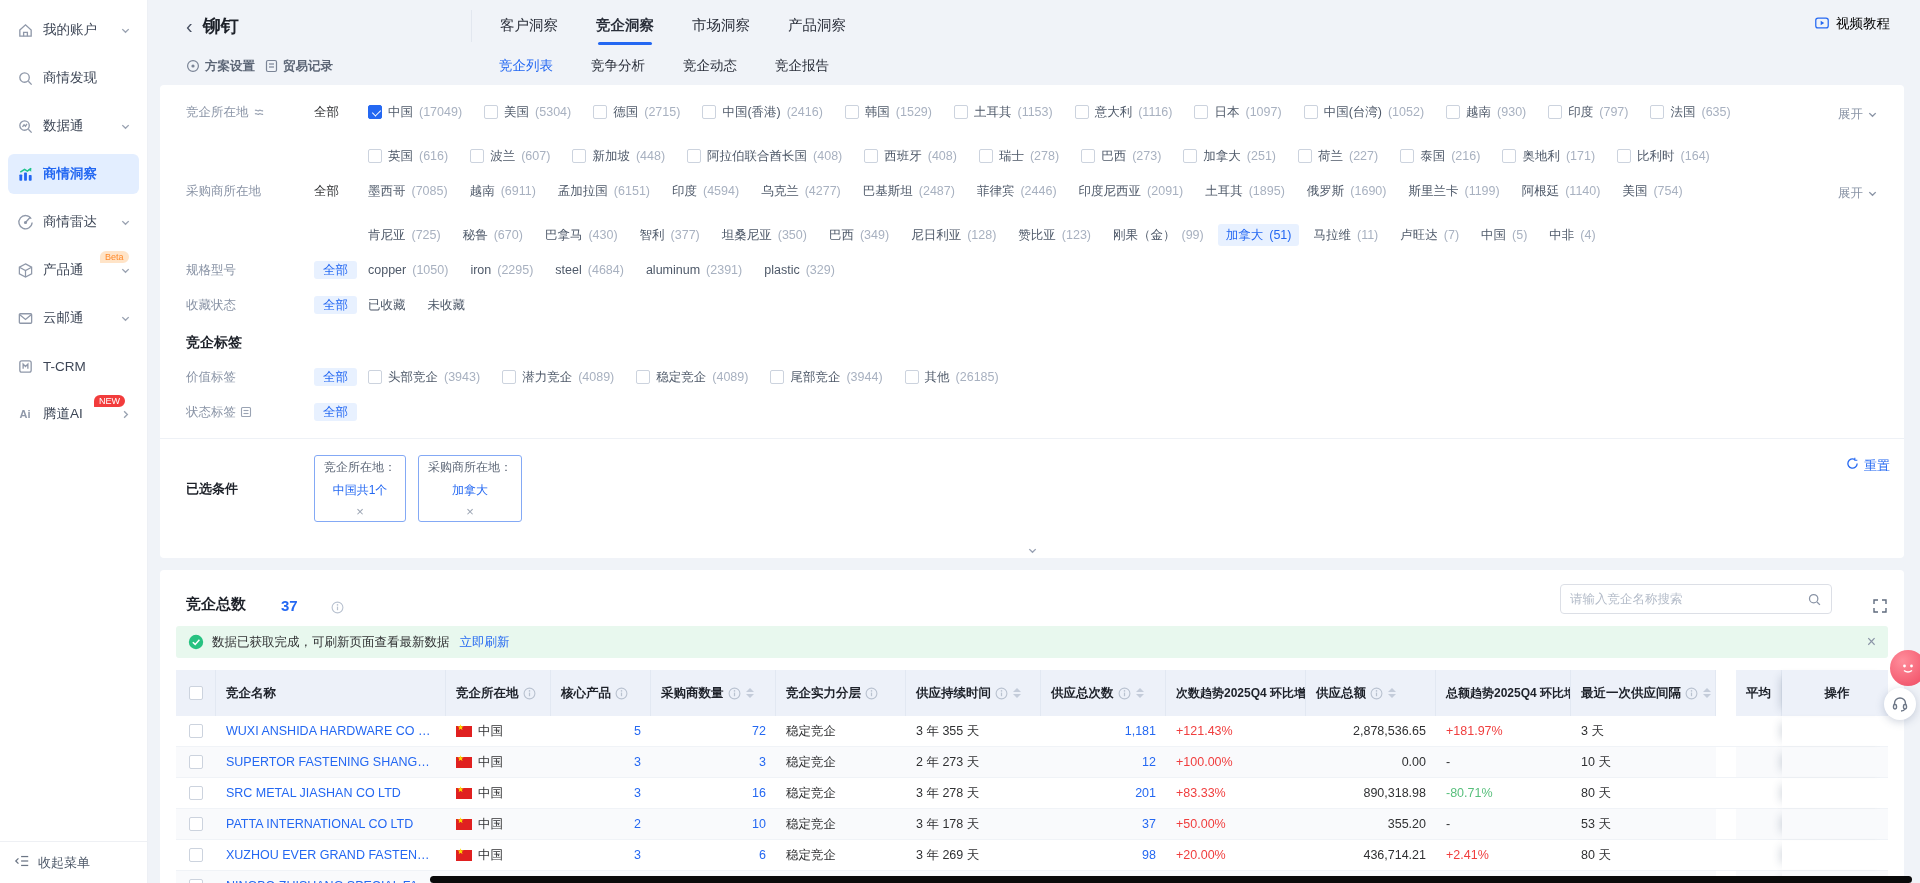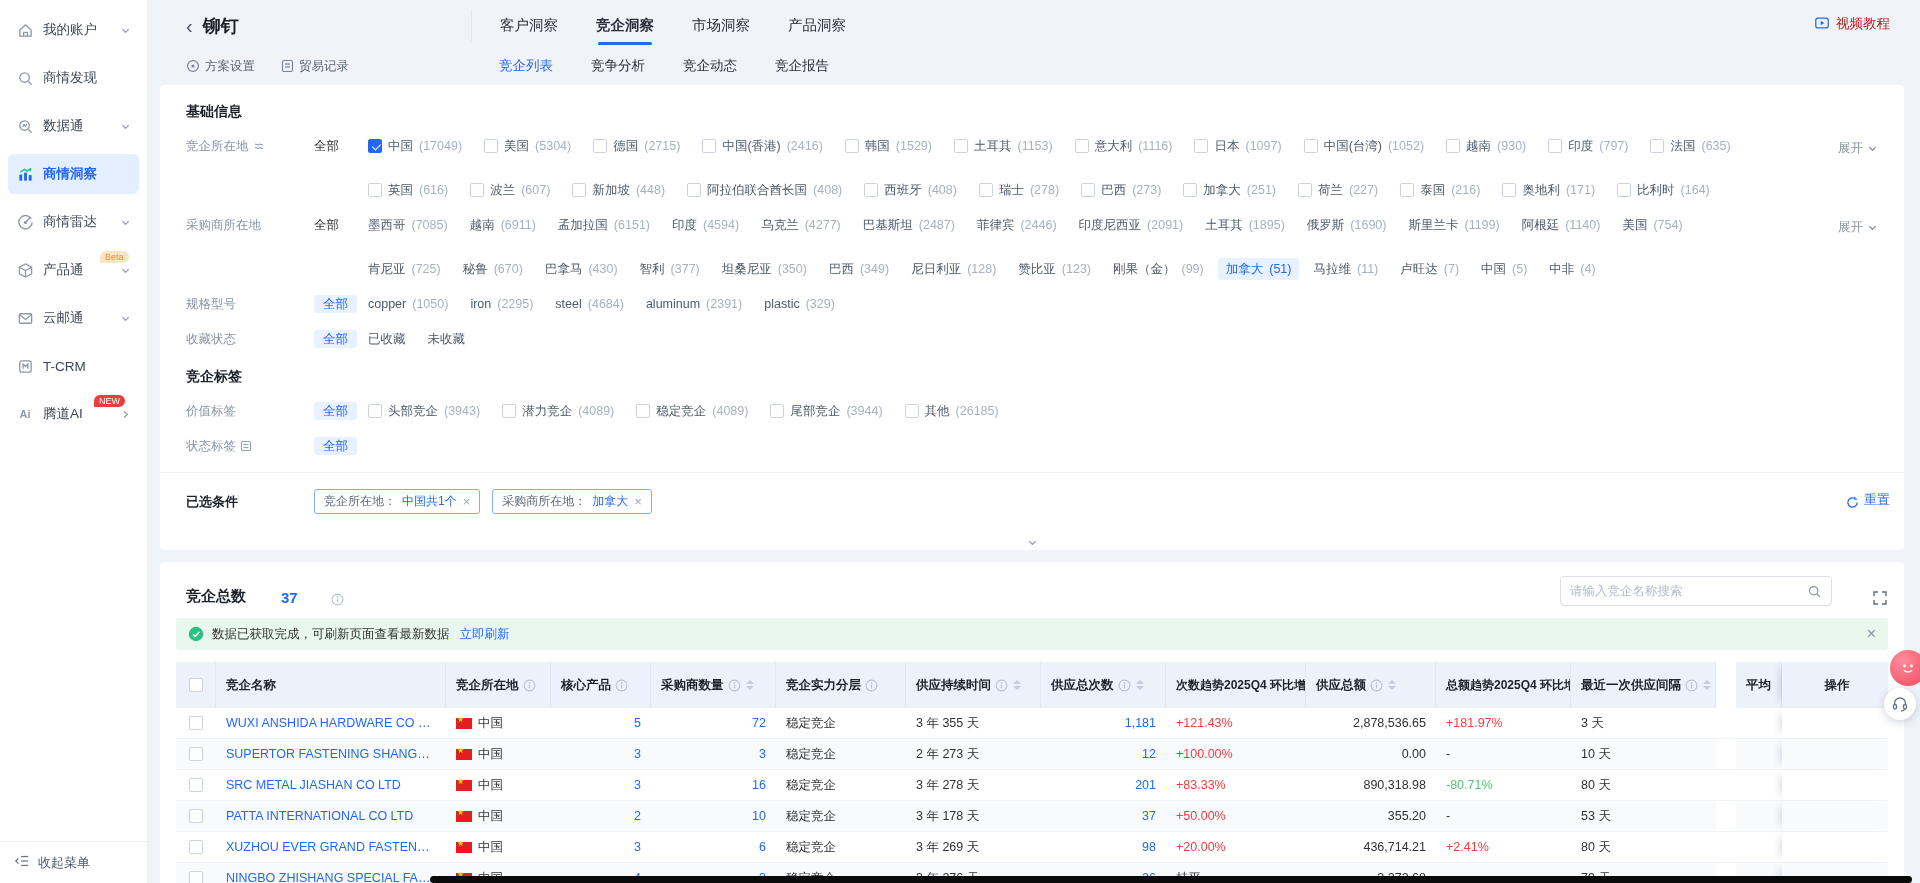--- a/index.html
+++ b/index.html
@@ -25,23 +25,23 @@
 
   .topbar { height:85px; padding:10px 30px 0 38px; position:relative; }
   .trow1 { display:flex; align-items:center; height:32px; }
   .left-col { width:285px; flex:none; display:flex; align-items:center; }
   .back { font-size:20px; color:#4a5264; margin-right:10px; cursor:pointer; line-height:1; }
   .title { font-size:18px; font-weight:bold; color:#1d2129; }
   .tabs { display:flex; gap:38px; border-left:1px solid #e2e7ef; padding-left:28px; height:32px; align-items:center; }
   .tab { font-size:14.5px; color:#2a2f3a; cursor:pointer; position:relative; padding-bottom:2px; }
   .tab.active { font-weight:bold; }
   .tab.active::after { content:""; position:absolute; left:2px; right:2px; bottom:-8px; height:3px; border-radius:2px; background:#2468f2; }
-  .video-btn { margin-left:auto; color:#b91c1c; font-size:13.5px; display:flex; align-items:flex-start; gap:6px; cursor:pointer; margin-top:-4px; }
+  .video-btn { margin-left:auto; color:#000000; font-size:13.5px; display:flex; align-items:flex-start; gap:6px; cursor:pointer; margin-top:-4px; }
   .trow2 { display:flex; align-items:center; margin-top:12px; height:24px; }
-  .left-col2 { width:285px; flex:none; display:flex; gap:26px; align-items:center; }
+  .left-col2 { width:285px; flex:none; display:flex; gap:10px; align-items:center;font-weight:bold; }
   .tb-act { display:flex; align-items:center; gap:5px; color:#5c6676; font-size:12.5px; cursor:pointer; }
   .subtabs { display:flex; gap:38px; padding-left:28px; }
   .subtab { font-size:13.5px; color:#2a2f3a; cursor:pointer; }
   .subtab.active { color:#2468f2; }
 
   .card { background:#fff; border-radius:4px; margin:0 16px 0 12px; position:relative; }
 
   
   .filter-card { padding:18px 26px 14px 26px; }
   .f-heading { font-size:14px; font-weight:bold; color:#1d2129; margin-bottom:16px; }
@@ -59,24 +59,24 @@
   .opt.sel { background:#e8f1ff; color:#2468f2; padding:2px 8px; margin:-2px -8px; border-radius:3px; }
   .opt.sel .cnt { color:#2468f2; }
   .cb { width:14px; height:14px; border:1px solid #ccd3de; border-radius:2px; background:#fff; flex:none; position:relative; cursor:pointer; }
   .cb.on { background:#2468f2; border-color:#2468f2; }
   .cb.on::after { content:""; position:absolute; left:4.5px; top:1.5px; width:4px; height:7px; border:solid #fff; border-width:0 1.5px 1.5px 0; transform:rotate(45deg); }
   .expand { position:absolute; right:0; top:2px; color:#8a94a6; font-size:12.5px; display:flex; align-items:center; gap:4px; cursor:pointer; }
 
   .selected-wrap { border-top:1px solid #eef1f6; margin:4px -26px 0; padding:16px 26px 22px; display:flex; align-items:center; position:relative; }
   .sel-label { width:128px; flex:none; color:#1d2129; font-weight:bold; font-size:13px; }
   .sel-tags { display:flex; gap:12px; }
-  .sel-tag { border:1px solid #84a9f5; border-radius:3px; padding:3px 9px; font-size:12px; color:#5c6676; display:flex; align-items:center; gap:6px; background:#fff; }
+  .sel-tag { border:1px solid #84a9f5; border-radius:3px; padding:3px 9px; font-size:12px; color:#5c6676; display:flex; align-items:center; gap:6px; background:#fff;flex-direction:column; }
   .sel-tag b { color:#2468f2; font-weight:normal; }
   .tag-x { color:#9aa3b2; cursor:pointer; font-size:13px; line-height:1; }
-  .reset-btn { position:absolute; right:14px; top:18px; color:#2468f2; font-size:13px; display:flex; align-items:flex-end; gap:5px; cursor:pointer; }
+  .reset-btn { position:absolute; right:14px; top:18px; color:#2468f2; font-size:13px; display:flex; align-items:flex-start; gap:5px; cursor:pointer; }
   .collapse-handle { position:absolute; left:50%; bottom:0; transform:translateX(-50%); width:44px; height:15px; display:flex; align-items:center; justify-content:center; color:#98a1b3; cursor:pointer; }
 
   
   .results-card { margin-top:12px; padding:14px 16px 0 16px; height:339px; overflow:hidden; }
   .res-head { display:flex; align-items:flex-end; height:30px;gap:28px; }
   .res-title { font-size:15px; font-weight:bold; color:#1d2129; margin-left:10px; }
   .res-count { font-size:15px; font-weight:bold; color:#2468f2; margin-left:7px; }
   .i-info { display:flex; margin-left:5px; }
   .searchbox { margin-left:auto; width:272px; height:30px; border:1px solid #dcdfe6; border-radius:4px; display:flex; align-items:center; padding:0 9px; background:#fff; }
   .searchbox input { border:none; outline:none; flex:1; font-size:12.5px; color:#303133; font-family:inherit; background:transparent; }
@@ -297,21 +297,20 @@
         <nav class="subtabs" id="sub-tabs">
             <span class="subtab active">竞企列表</span>
             <span class="subtab">竞争分析</span>
             <span class="subtab">竞企动态</span>
             <span class="subtab">竞企报告</span>
           </nav>
       </div>
     </header>
 
     <section class="card filter-card">
-      <h2 class="f-heading">基础信息</h2>
       <div id="filter-basic">
           <div class="f-row">
             <span class="f-label">
               <span>竞企所在地</span>
               <span class="lbl-ic">
                 <svg width="12" height="12" viewBox="0 0 12 12" fill="none" stroke="#9aa3b3" stroke-width="1.1">
                   <path d="M2 4.5 C3.5 3 4.5 6 6 4.5 C7.5 3 8.5 6 10 4.5"></path>
                   <path d="M2 8 C3.5 6.5 4.5 9.5 6 8 C7.5 6.5 8.5 9.5 10 8"></path>
                 </svg>
               </span>

